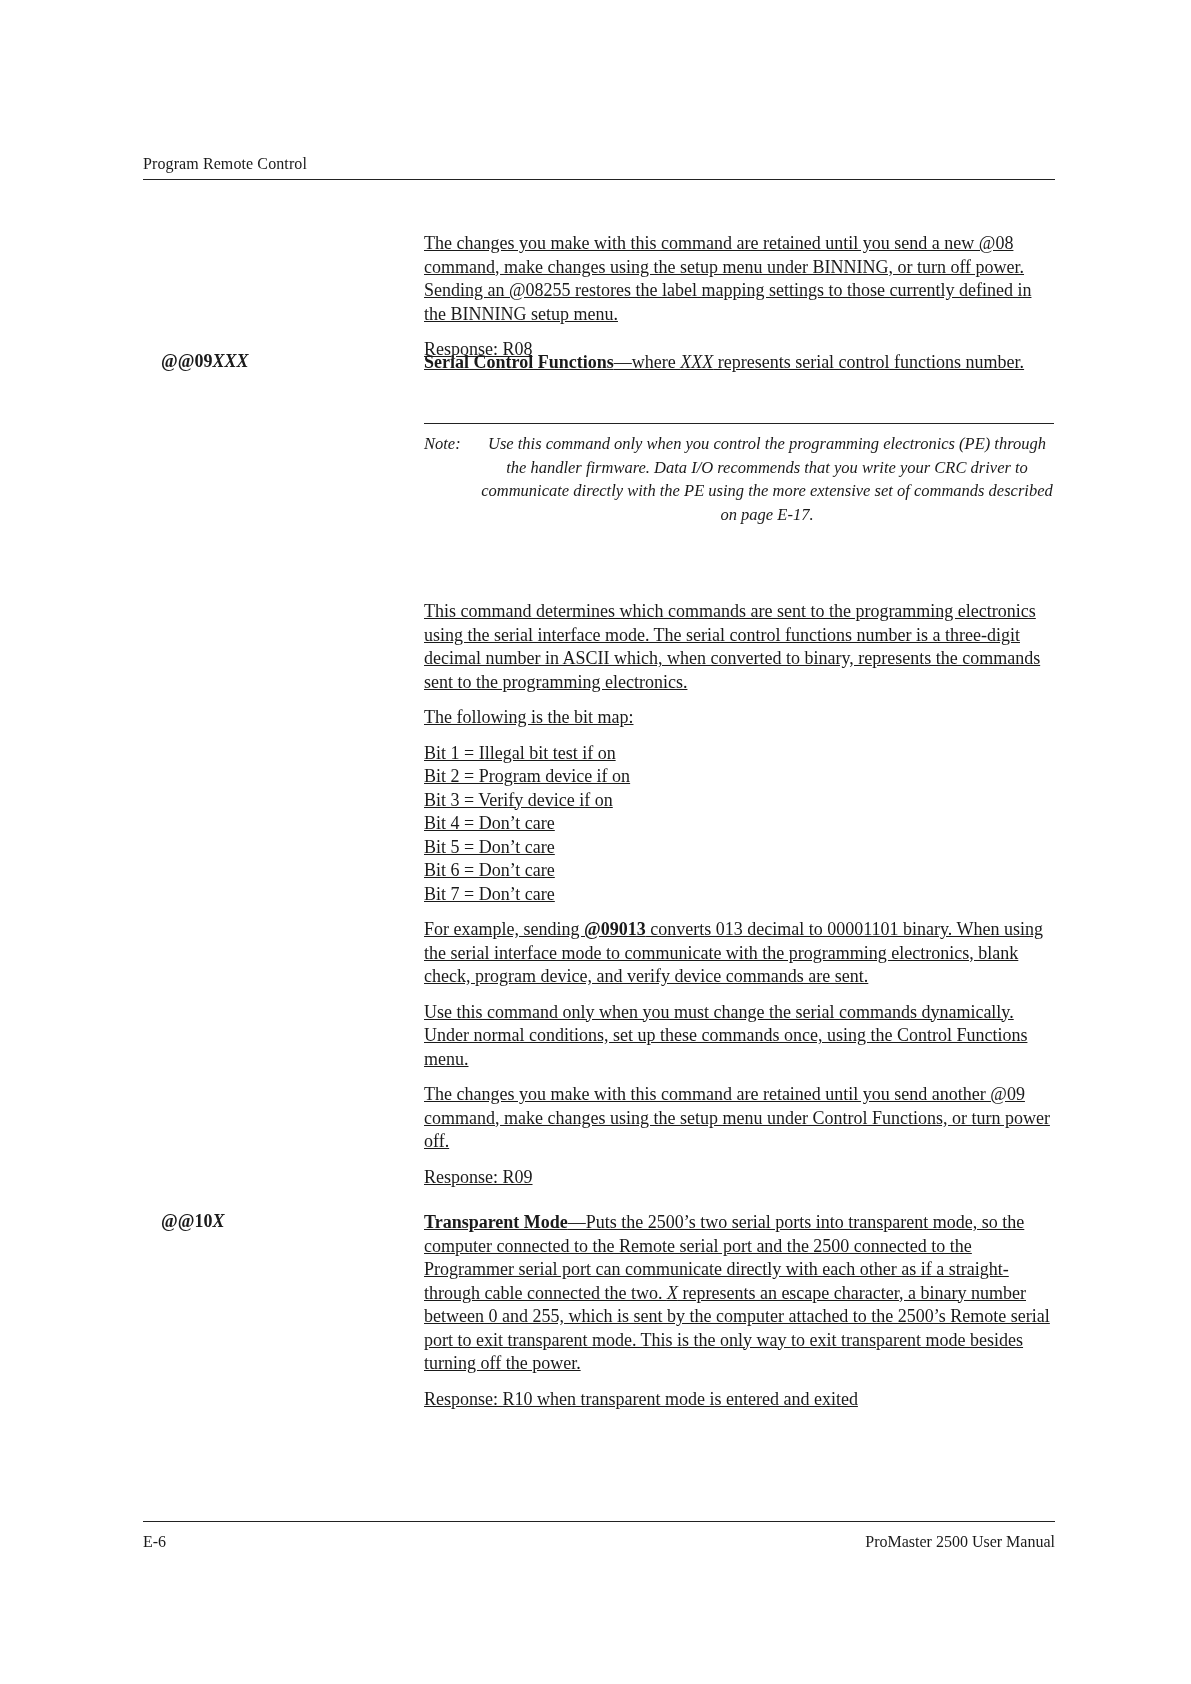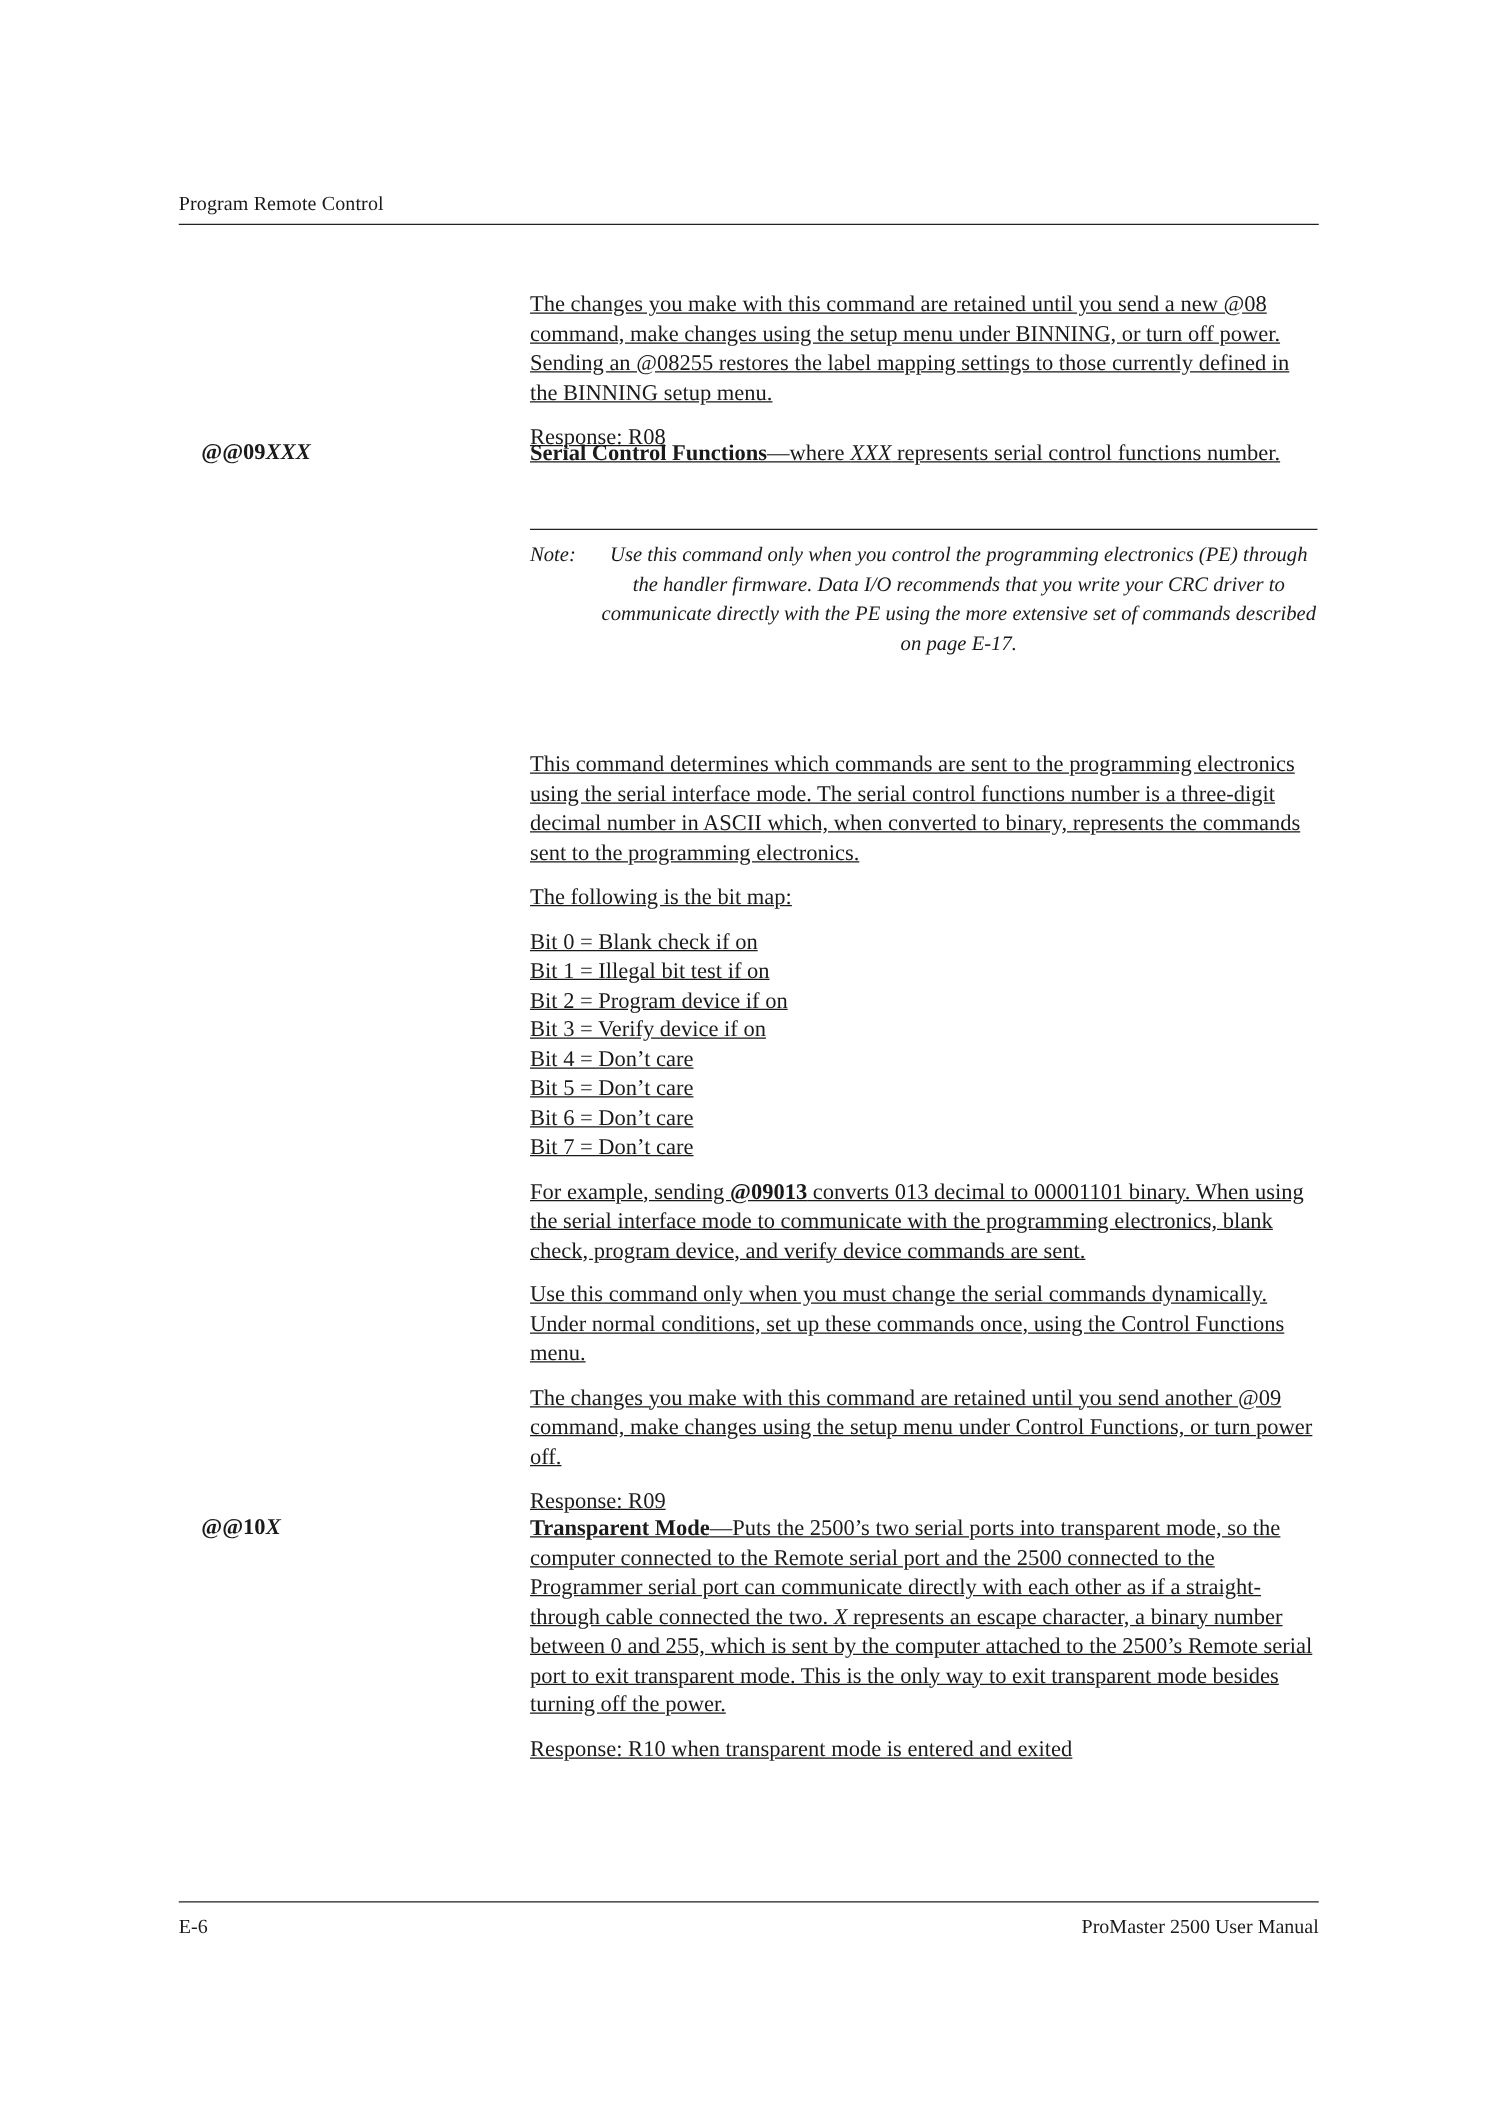--- a/index.html
+++ b/index.html
@@ -41,21 +41,20 @@
 
 <div class="note" style="top: 423px;">
   <span class="note-label">Note:</span>
   <span class="note-text">Use this command only when you control the programming electronics (PE) through the handler firmware. Data I/O recommends that you write your CRC driver to communicate directly with the PE using the more extensive set of commands described on page E-17.</span>
 </div>
 
 <div class="body-col" style="top: 560px; margin-top: 40px;">
   <p>This command determines which commands are sent to the programming electronics using the serial interface mode. The serial control functions number is a three-digit decimal number in ASCII which, when converted to binary, represents the commands sent to the programming electronics.</p>
   <p>The following is the bit map:</p>
   <div class="bitmap">
-    <div>Bit 0 = Blank check if on</div>
     <div>Bit 1 = Illegal bit test if on</div>
     <div>Bit 2 = Program device if on</div>
     <div>Bit 3 = Verify device if on</div>
     <div>Bit 4 = Don’t care</div>
     <div>Bit 5 = Don’t care</div>
     <div>Bit 6 = Don’t care</div>
     <div>Bit 7 = Don’t care</div>
   </div>
   <p><span>For example, sending </span><b>@09013</b><span> converts 013 decimal to 00001101 binary. When using the serial interface mode to communicate with the programming electronics, blank check, program device, and verify device commands are sent.</span></p>
   <p>Use this command only when you must change the serial commands dynamically. Under normal conditions, set up these commands once, using the Control Functions menu.</p>

